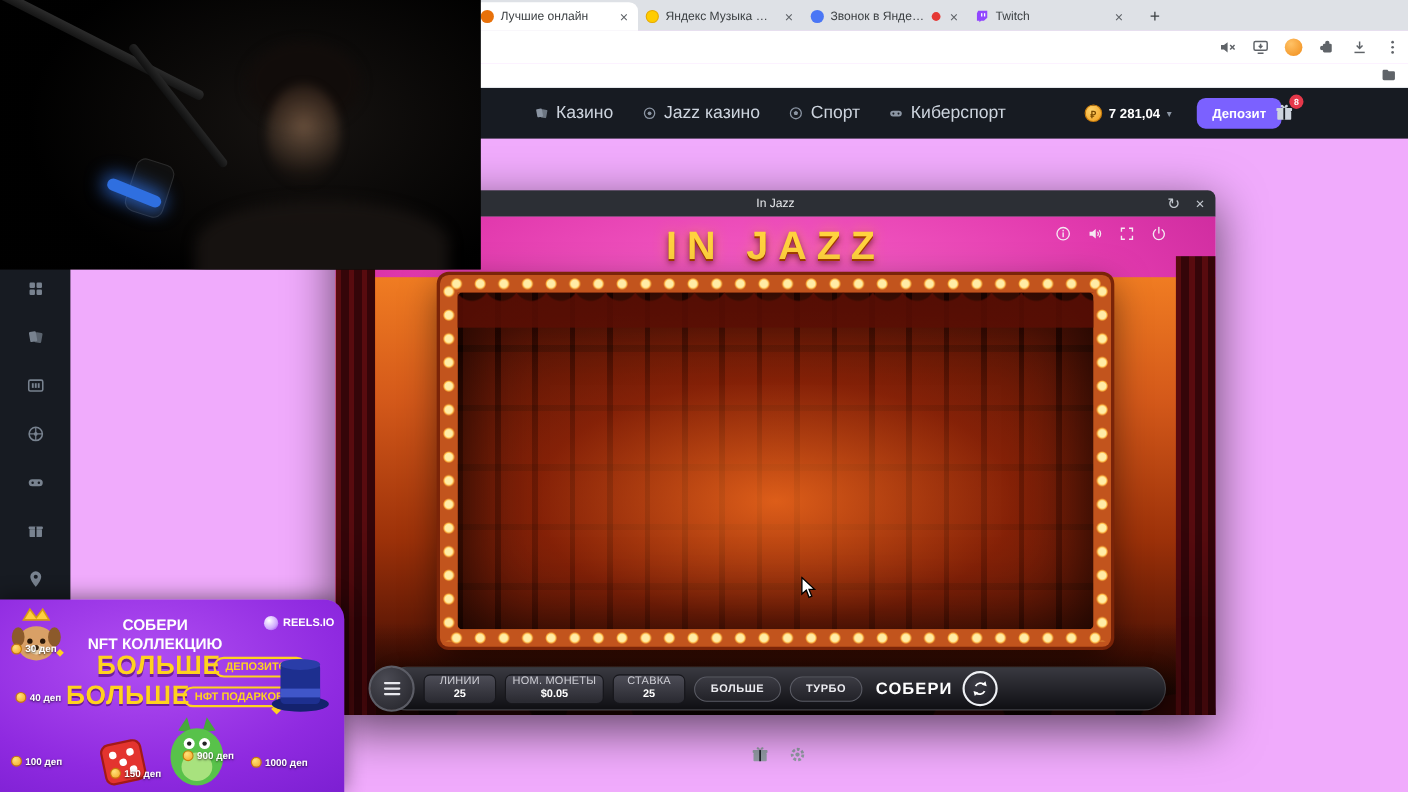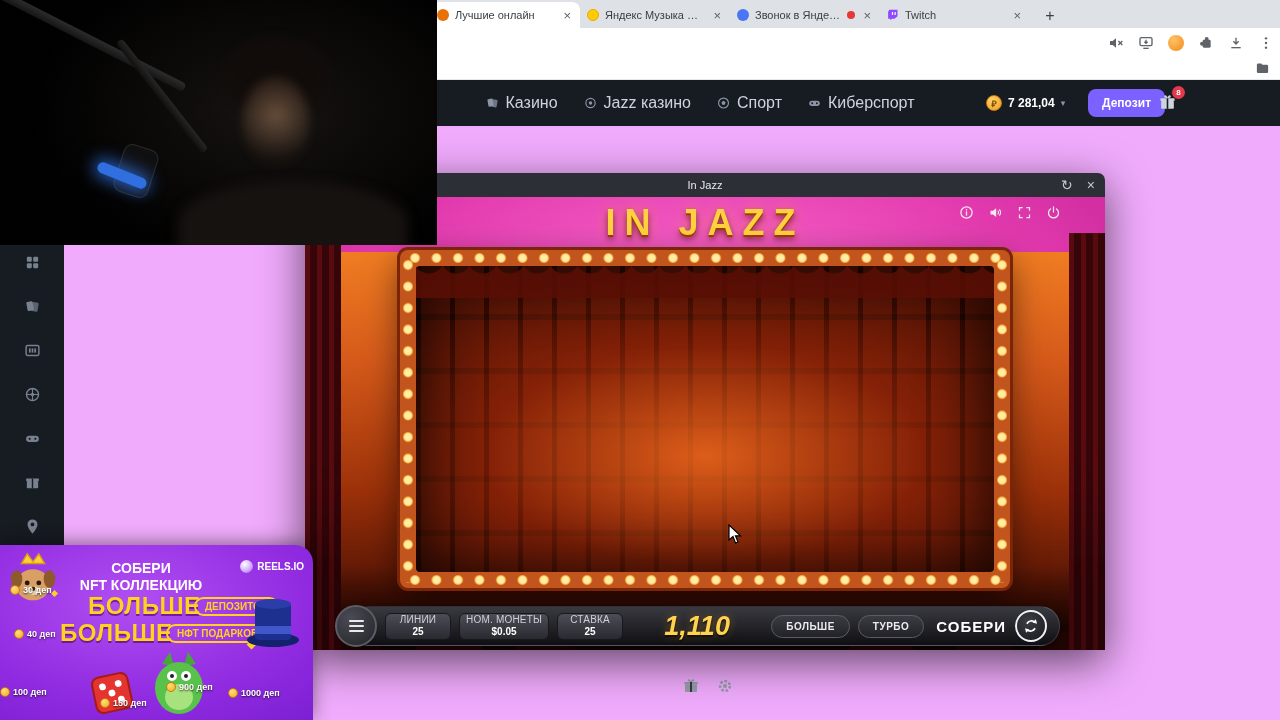--- a/index.html
+++ b/index.html
@@ -404,21 +404,20 @@
           <span class="ctrl-value">25</span>
         </div>
         <div class="ctrl-pill">
           <span class="ctrl-label">НОМ. МОНЕТЫ</span>
           <span class="ctrl-value">$0.05</span>
         </div>
         <div class="ctrl-pill">
           <span class="ctrl-label">СТАВКА</span>
           <span class="ctrl-value">25</span>
         </div>
-        <div class="amount">1,110</div>
         <div class="mode-pill">БОЛЬШЕ</div>
         <div class="mode-pill">ТУРБО</div>
         <div class="start-btn">
           <span>СОБЕРИ</span>
           <span class="start-circle">
             <svg viewBox="0 0 24 24" width="18" height="18">
                 <g fill="none" stroke="#fff" stroke-width="2.2">
                   <path d="M6.5 9A7 7 0 0 1 17.5 7.2"></path>
                   <path d="M17.5 15A7 7 0 0 1 6.5 16.8"></path>
                 </g>
@@ -485,21 +484,21 @@
     </svg>
 
     <div class="dep-badge" style="left:10px;top:40px">
         <span class="dep-coin"></span>
         <span>30 деп</span>
       </div>
     <div class="dep-badge" style="left:14px;top:84px">
         <span class="dep-coin"></span>
         <span>40 деп</span>
       </div>
-    <div class="dep-badge" style="left:0;top:142px">
+    <div class="dep-badge" style="left:10px;top:142px">
         <span class="dep-coin"></span>
         <span>100 деп</span>
       </div>
     <div class="dep-badge" style="left:100px;top:153px">
         <span class="dep-coin"></span>
         <span>150 деп</span>
       </div>
     <div class="dep-badge" style="left:166px;top:137px">
         <span class="dep-coin"></span>
         <span>900 деп</span>

